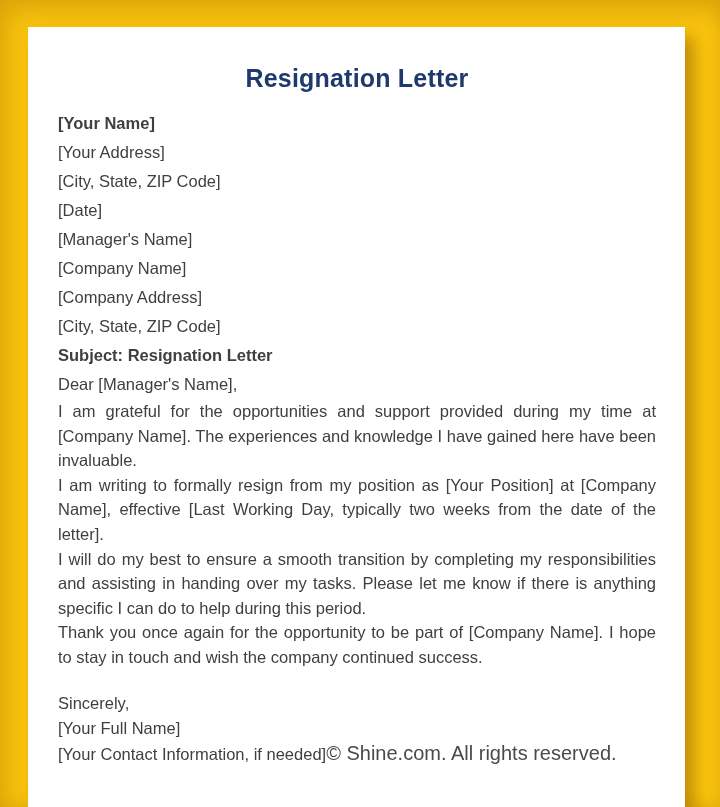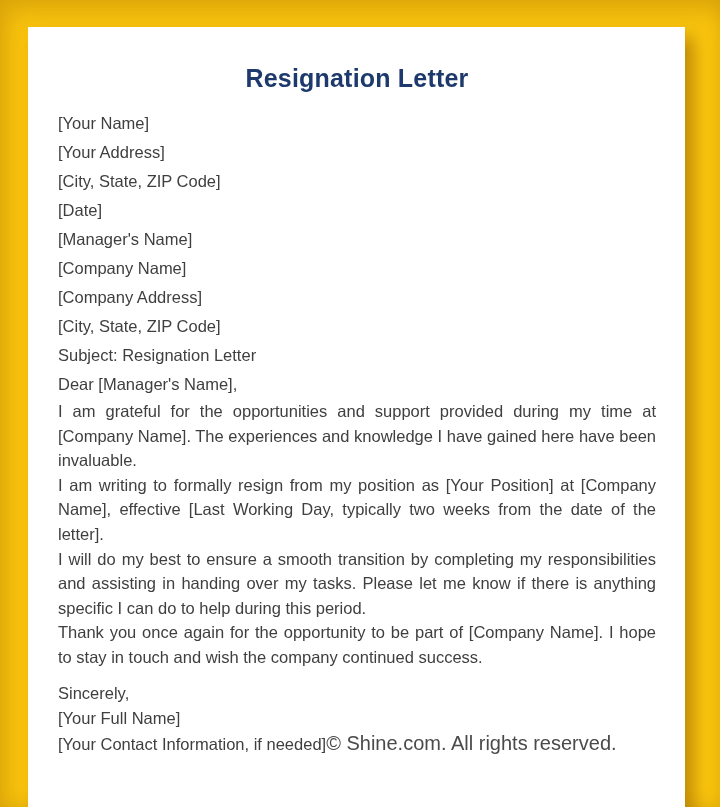--- a/index.html
+++ b/index.html
@@ -40,33 +40,33 @@
   .head-block { margin-top: 16px; }
 
   .head-line,
   .subject,
   .salutation {
     font-size: 16.5px;
     line-height: 29px;
     color: #3f3f3f;
   }
 
-  .bold { font-weight: normal; }
+  .bold { font-weight: bold; }
 
   .body-block { margin-top: 0; }
 
   .para {
     font-size: 16.5px;
     line-height: 24.6px;
     text-align: justify;
     color: #3f3f3f;
   }
 
   .closing {
-    margin-top: 11px;
+    margin-top: 21px;
     font-size: 16.5px;
     line-height: 25px;
     color: #3f3f3f;
   }
 
   .closing-row {
     display: flex;
     justify-content: flex-start;
     align-items: baseline;
   }

